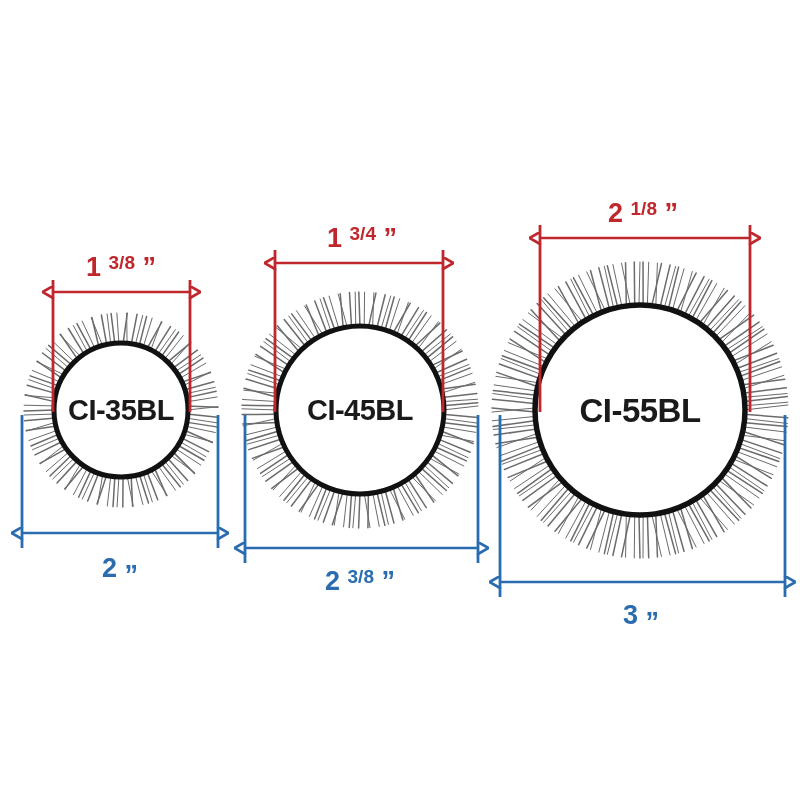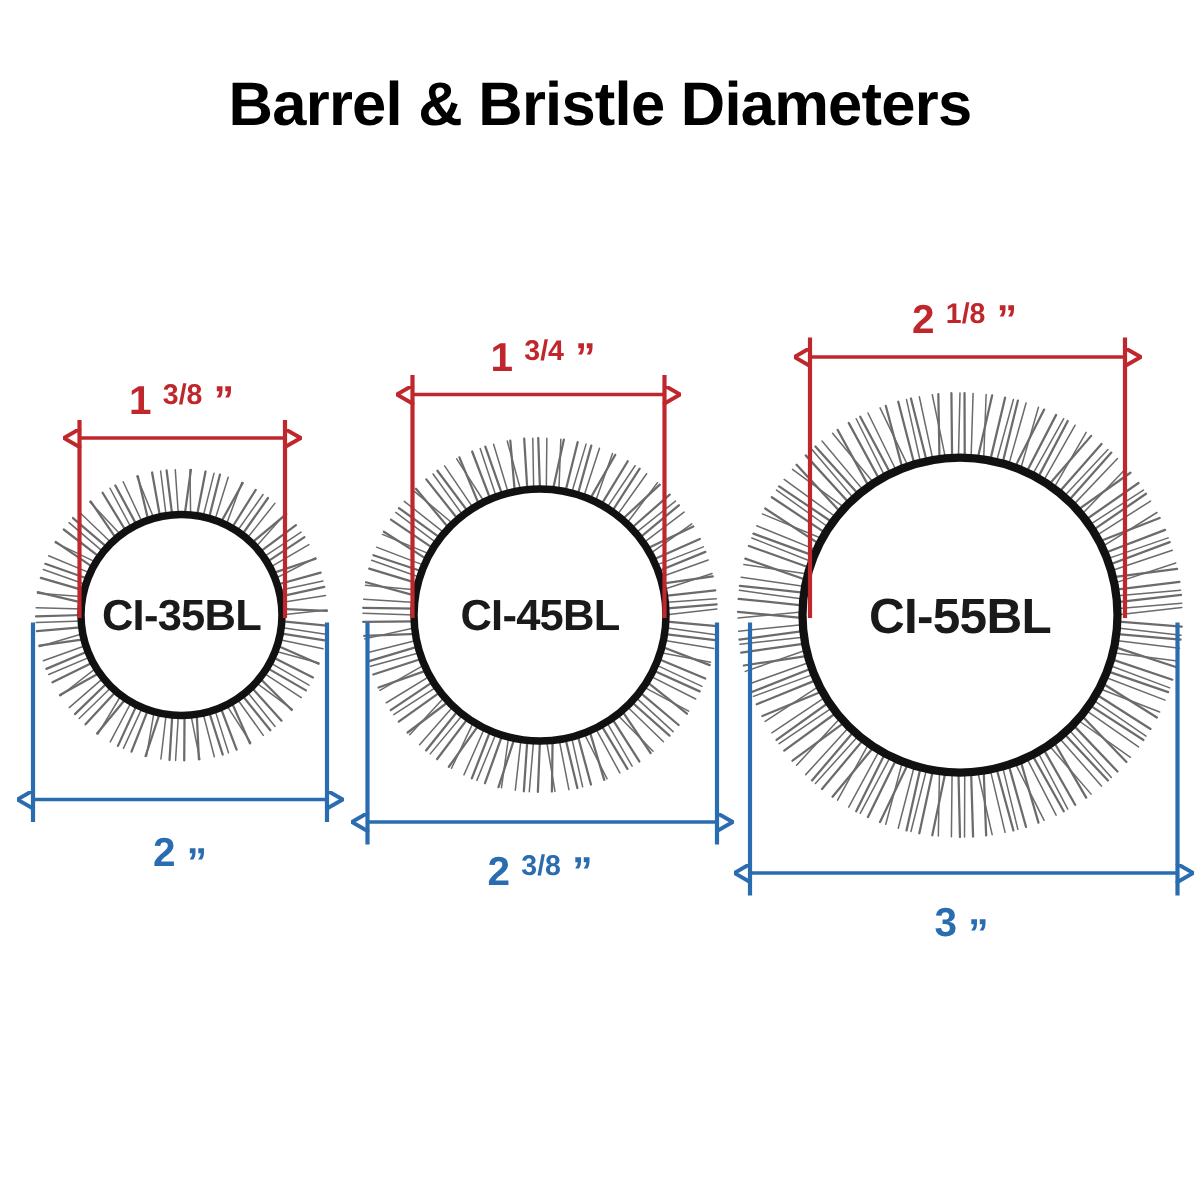--- a/index.html
+++ b/index.html
@@ -48,21 +48,20 @@
     font-size: 29px;
     fill: #1a1a1a;
     letter-spacing: -0.5px;
   }
 </style>
 </head>
 <body>
 
 <div id="page">
 
-  <div id="title">Barrel &amp; Bristle Diameters</div>
 
   <svg id="diagram" width="800" height="800" viewBox="0 0 800 800">
 
     <defs>
       <marker id="arrowRedStart" markerWidth="14" markerHeight="14" refX="11" refY="6" orient="auto" markerUnits="userSpaceOnUse">
         <path d="M11,0 L0.5,6 L11,12" fill="none" stroke="#c0272d" stroke-width="2.6" stroke-linecap="round" stroke-linejoin="round"></path>
       </marker>
       <marker id="arrowRedEnd" markerWidth="14" markerHeight="14" refX="3" refY="6" orient="auto" markerUnits="userSpaceOnUse">
         <path d="M3,0 L13.5,6 L3,12" fill="none" stroke="#c0272d" stroke-width="2.6" stroke-linecap="round" stroke-linejoin="round"></path>
       </marker>

